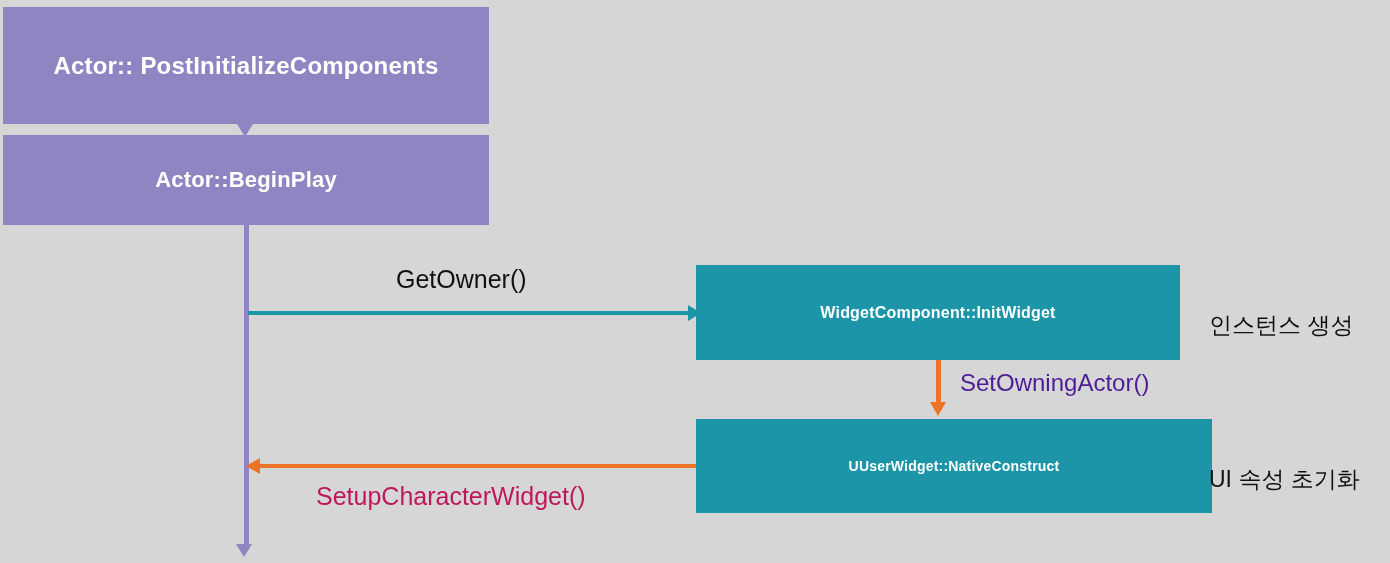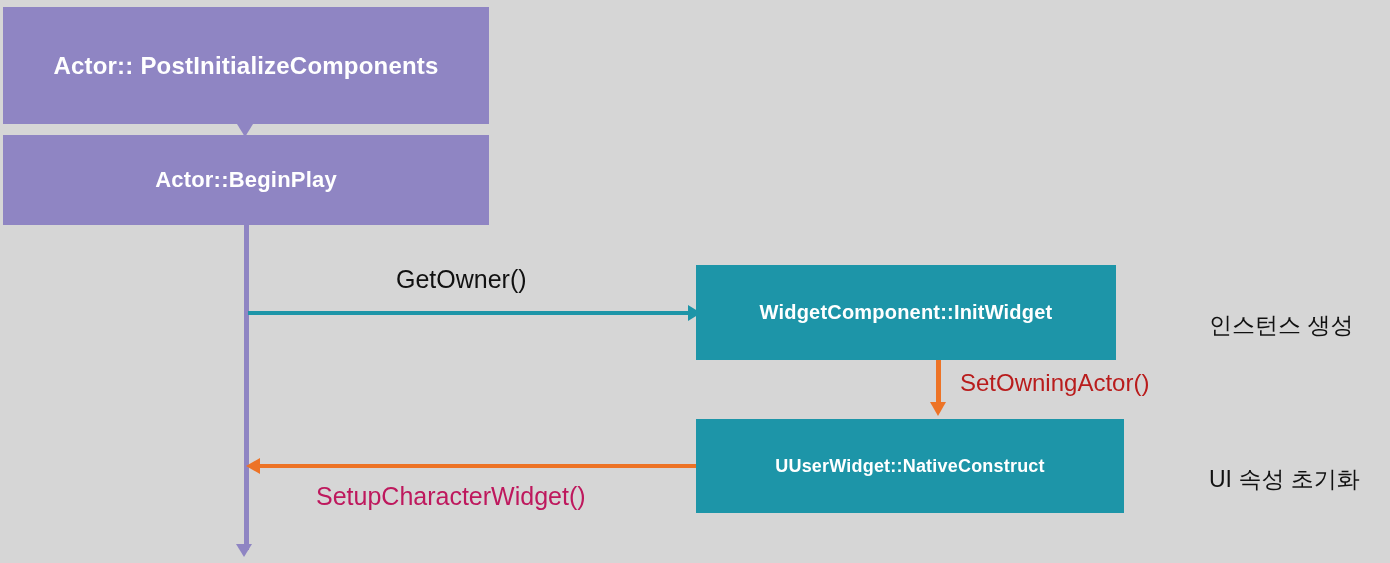--- a/index.html
+++ b/index.html
@@ -40,27 +40,27 @@
     width: 486px; height: 117px;
     font-size: 24px;
   }
   #node-begin-play {
     left: 3px;  top: 135px;
     width: 486px; height: 90px;
     font-size: 22px;
   }
   #node-init-widget {
     left: 696px; top: 265px;
-    width: 420px; height: 95px;
-    font-size: 20px;
+    width: 484px; height: 95px;
+    font-size: 16px;
   }
   #node-native-construct {
     left: 696px; top: 419px;
-    width: 428px; height: 94px;
-    font-size: 18px;
+    width: 516px; height: 94px;
+    font-size: 14px;
   }
 
   
   .vline {
     position: absolute;
     width: 5px;
   }
   .hline {
     position: absolute;
     height: 4px;
@@ -113,21 +113,21 @@
     text-align: center;
   }
   #label-getowner {
     left: 396px; top: 265px;
     font-size: 25px;
     color: #111111;
   }
   #label-setowningactor {
     left: 960px; top: 369px;
     font-size: 24px;
-    color: #b91c1c;
+    color: #4c1d95;
   }
   #label-setupwidget {
     left: 316px; top: 482px;
     font-size: 25px;
     color: #be185d;
   }
 
   
   .annotation {
     position: absolute;

